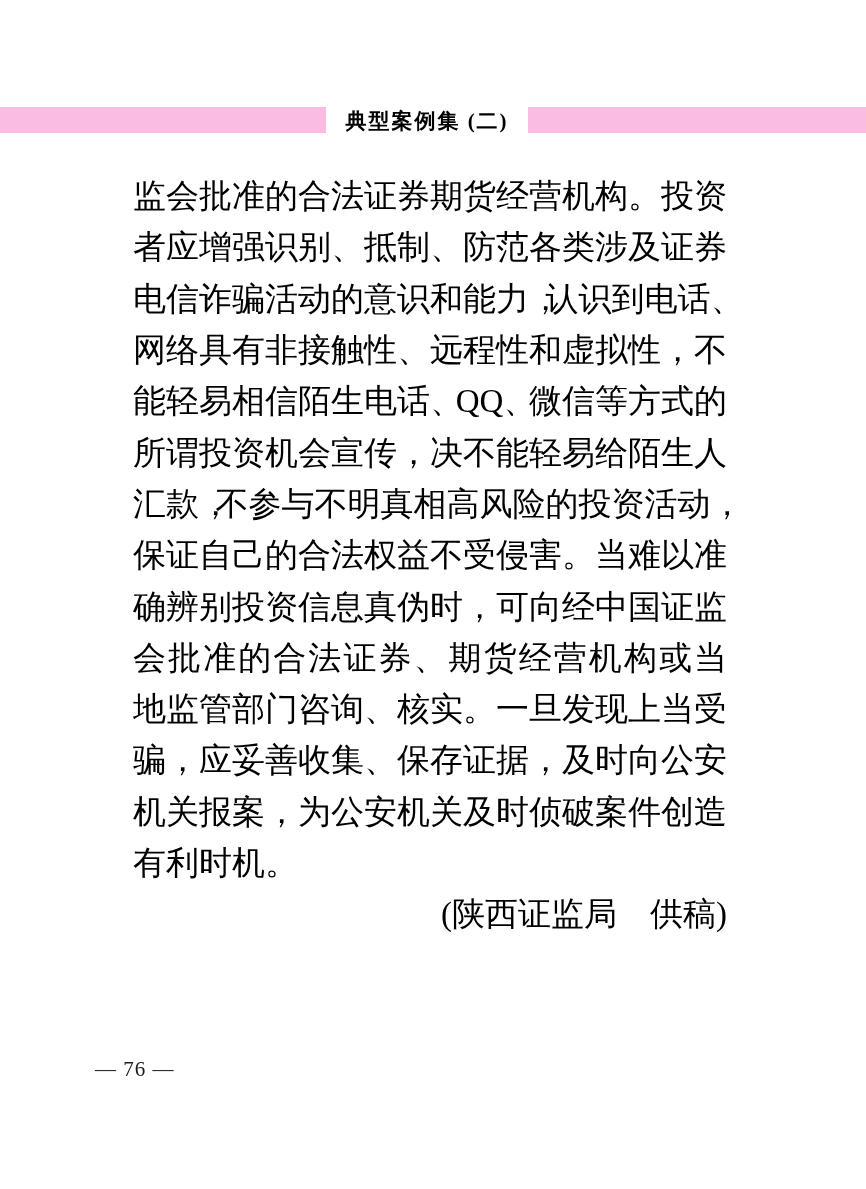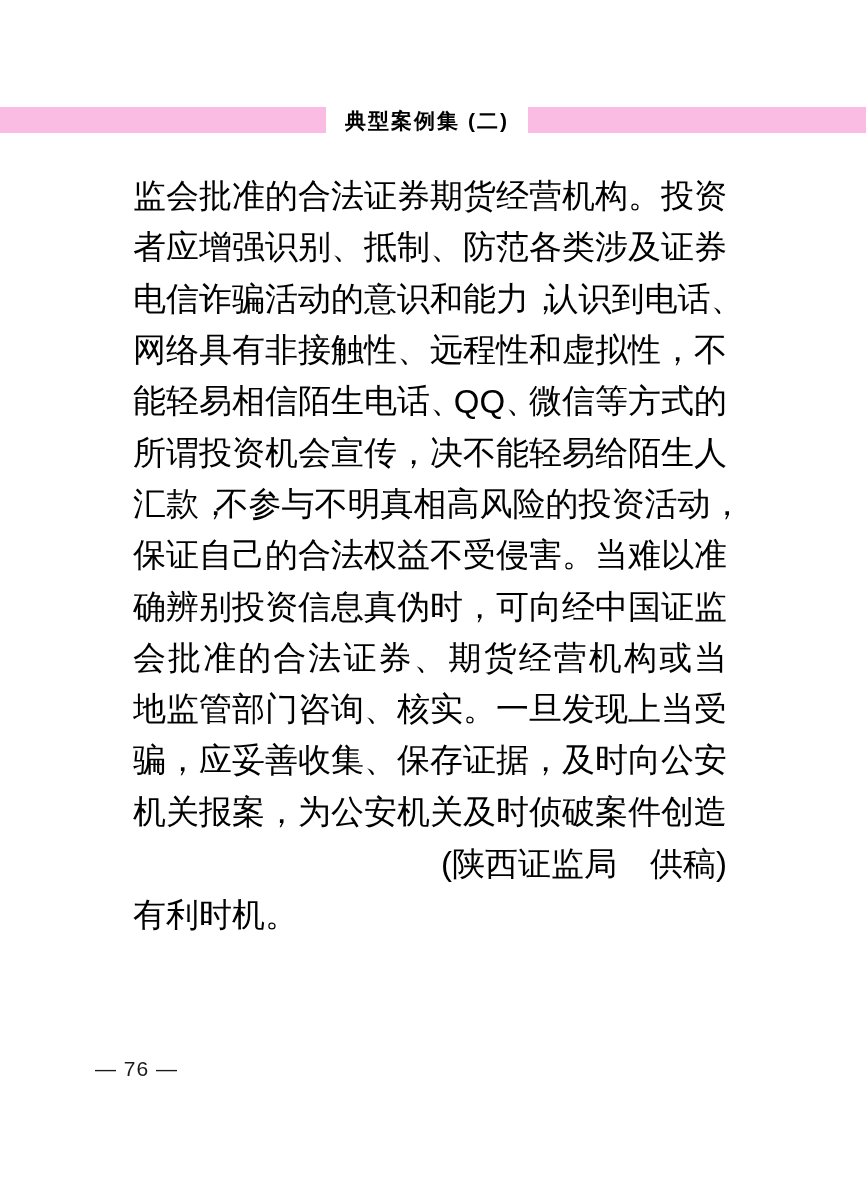--- a/index.html
+++ b/index.html
@@ -3,21 +3,21 @@
 <meta charset="utf-8">
 <style>
   :root { --pink: #fbbce3; --ink: #0a0a0a; }
   * { box-sizing: border-box; }
   html, body { margin: 0; padding: 0; background: #ffffff; }
   .page {
     position: relative;
     width: 866px;
     height: 1189px;
     background: #ffffff;
-    font-family: Liberation Sans, sans-serif;
+    font-family: Liberation Serif, serif;
     color: var(--ink);
     overflow: hidden;
     margin: 0 auto;
   }
 
   
   .header {
     position: absolute;
     top: 107px;
     left: 0;
@@ -347,19 +347,19 @@
         <span>关</span>
         <span>及</span>
         <span>时</span>
         <span>侦</span>
         <span>破</span>
         <span>案</span>
         <span>件</span>
         <span>创</span>
         <span>造</span>
       </div>
+      <div class="line left">有利时机。</div>
       <div class="line right">(陕西证监局　供稿)</div>
-      <div class="line left">有利时机。</div>
     </div>
 
   <div class="folio">— 76 —</div>
 
 </div>
 
 </body></html>

